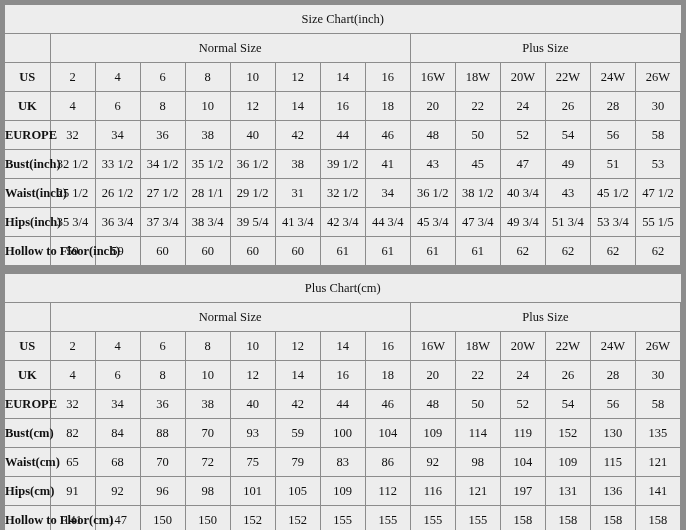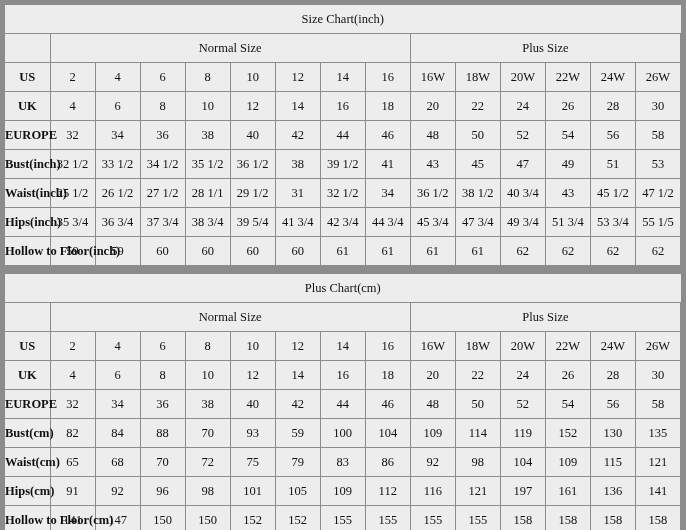--- a/index.html
+++ b/index.html
@@ -310,21 +310,21 @@
             <td>92</td>
             <td>96</td>
             <td>98</td>
             <td>101</td>
             <td>105</td>
             <td>109</td>
             <td>112</td>
             <td>116</td>
             <td>121</td>
             <td>197</td>
-            <td>161</td>
+            <td>131</td>
             <td>136</td>
             <td>141</td>
           </tr>
           <tr>
             <td class="rowlabel corner-cell">Hollow to Floor(cm)</td>
             <td>141</td>
             <td>147</td>
             <td>150</td>
             <td>150</td>
             <td>152</td>

